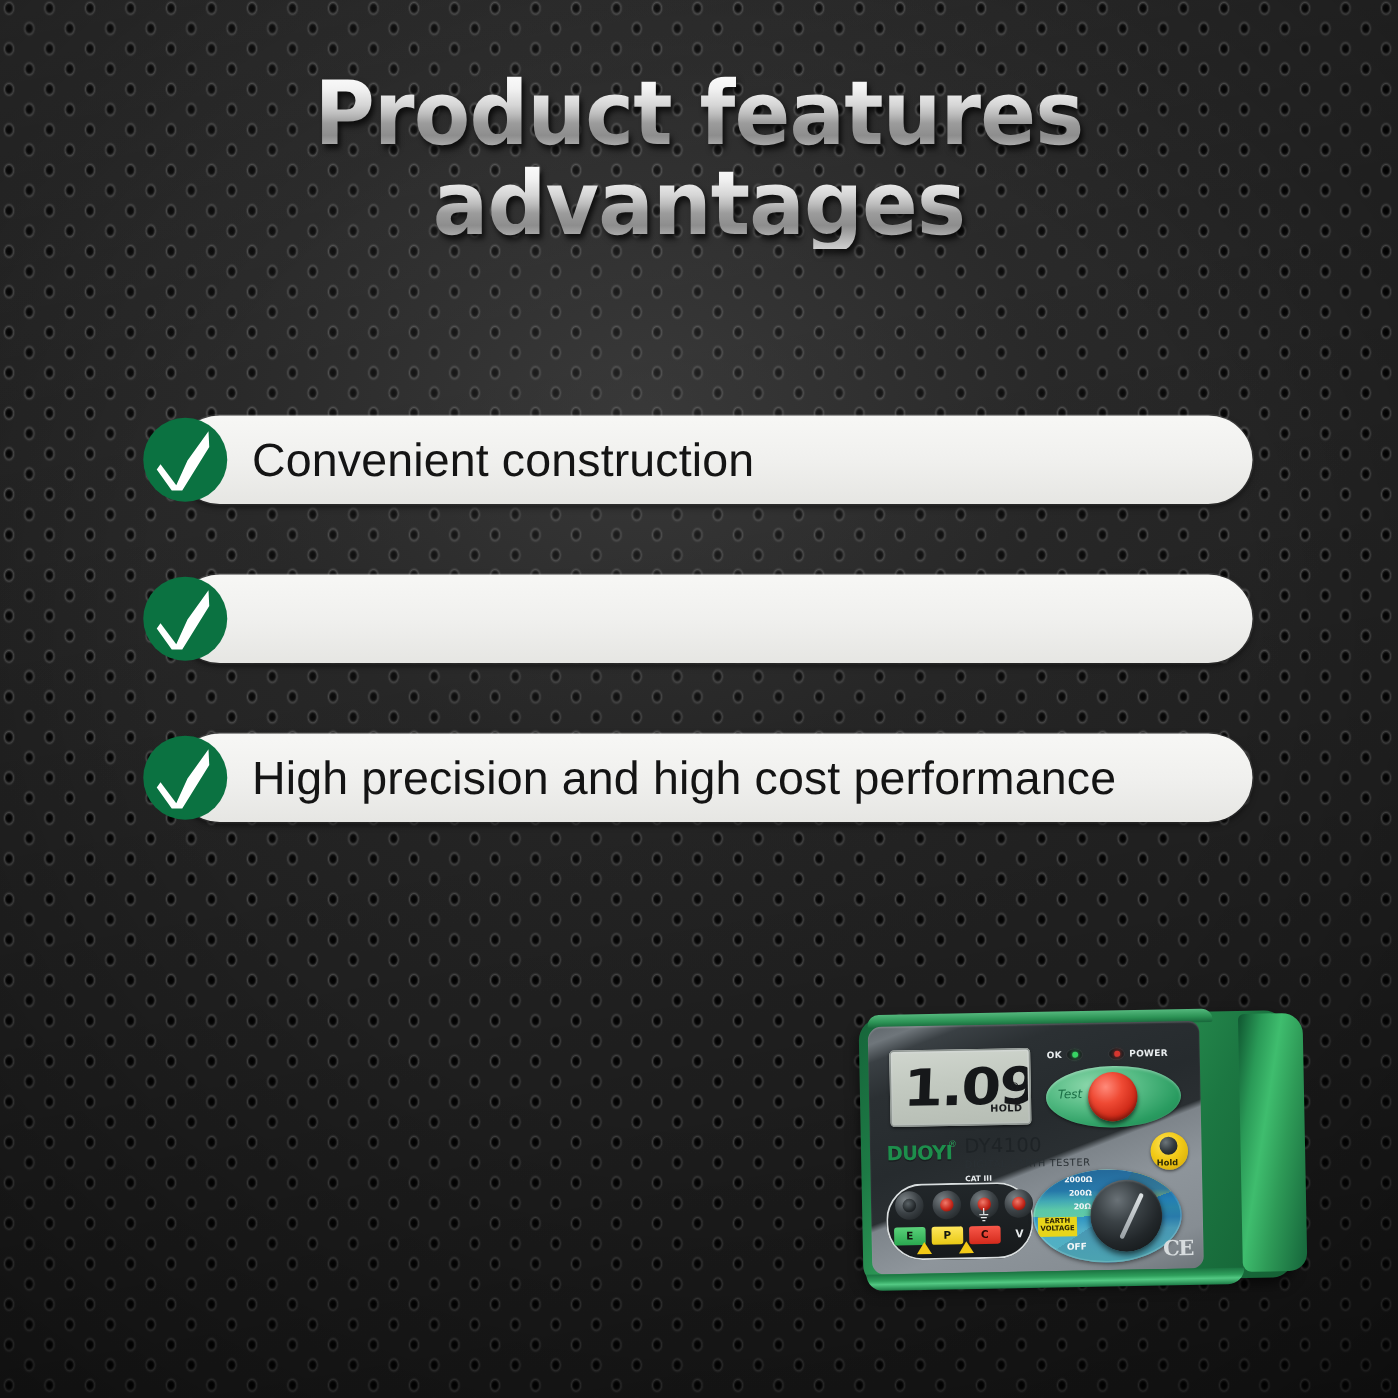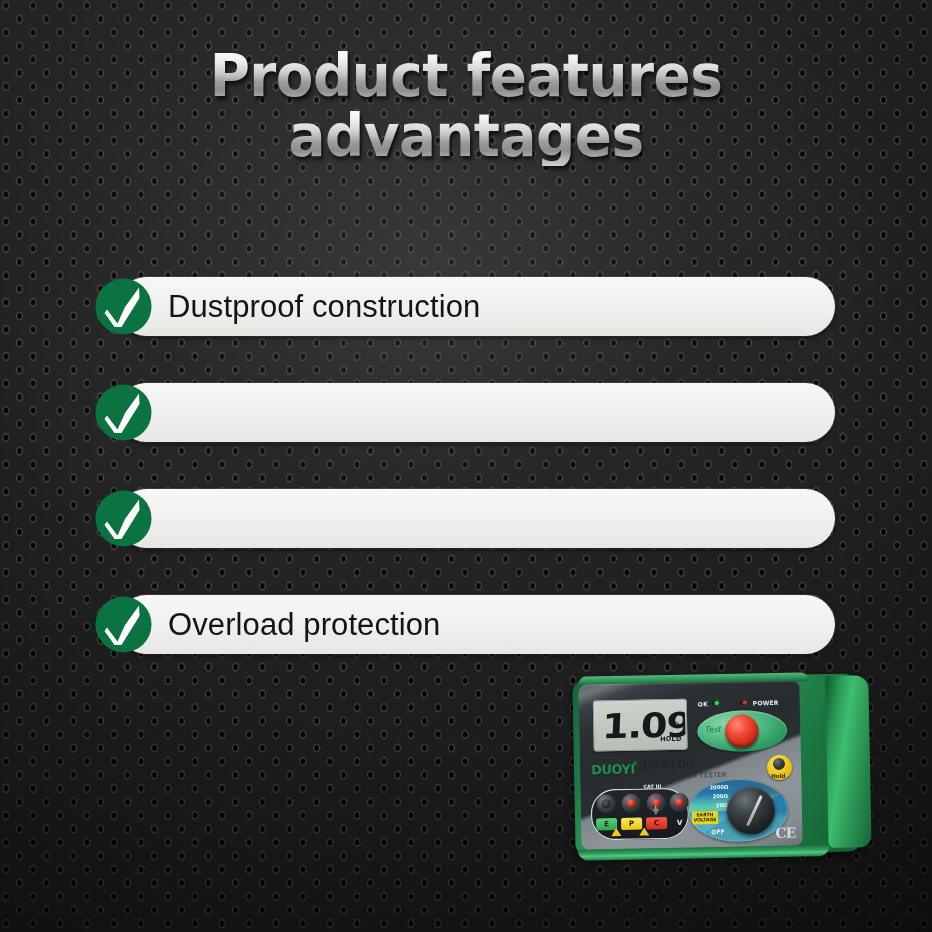--- a/index.html
+++ b/index.html
@@ -497,48 +497,41 @@
   </div>
 
   <div id="pill-list">
 
     <div class="pill-row w-full">
       <div class="pill-bar"></div>
       <svg class="check-icon" viewBox="0 0 57 57">
         <circle cx="28.5" cy="28.5" r="28" fill="#0b7241"></circle>
         <path d="M12 31.5 L22.5 45.5 L30 29 L44 9.5 L44.5 20 L26.5 49 L19.5 49 L9.5 35 Z" fill="#ffffff"></path>
       </svg>
-      <div class="pill-label">Dustproof construction</div>
+      <div class="pill-label">Convenient construction</div>
     </div>
 
     <div class="pill-row w-full">
       <div class="pill-bar"></div>
       <svg class="check-icon" viewBox="0 0 57 57">
         <circle cx="28.5" cy="28.5" r="28" fill="#0b7241"></circle>
         <path d="M12 31.5 L22.5 45.5 L30 29 L44 9.5 L44.5 20 L26.5 49 L19.5 49 L9.5 35 Z" fill="#ffffff"></path>
       </svg>
     </div>
 
 
     <div class="pill-row w-full">
       <div class="pill-bar"></div>
       <svg class="check-icon" viewBox="0 0 57 57">
         <circle cx="28.5" cy="28.5" r="28" fill="#0b7241"></circle>
         <path d="M12 31.5 L22.5 45.5 L30 29 L44 9.5 L44.5 20 L26.5 49 L19.5 49 L9.5 35 Z" fill="#ffffff"></path>
       </svg>
+      <div class="pill-label">High precision and high cost performance</div>
     </div>
 
-    <div class="pill-row w-last">
-      <div class="pill-bar"></div>
-      <svg class="check-icon" viewBox="0 0 57 57">
-        <circle cx="28.5" cy="28.5" r="28" fill="#0b7241"></circle>
-        <path d="M12 31.5 L22.5 45.5 L30 29 L44 9.5 L44.5 20 L26.5 49 L19.5 49 L9.5 35 Z" fill="#ffffff"></path>
-      </svg>
-      <div class="pill-label">Overload protection</div>
-    </div>
 
   </div>
 
   <div id="device">
 
     <div id="dev-green"></div>
     <div id="dev-green-rightface"></div>
     <div id="dev-top-lip"></div>
 
     <div id="dev-panel">

